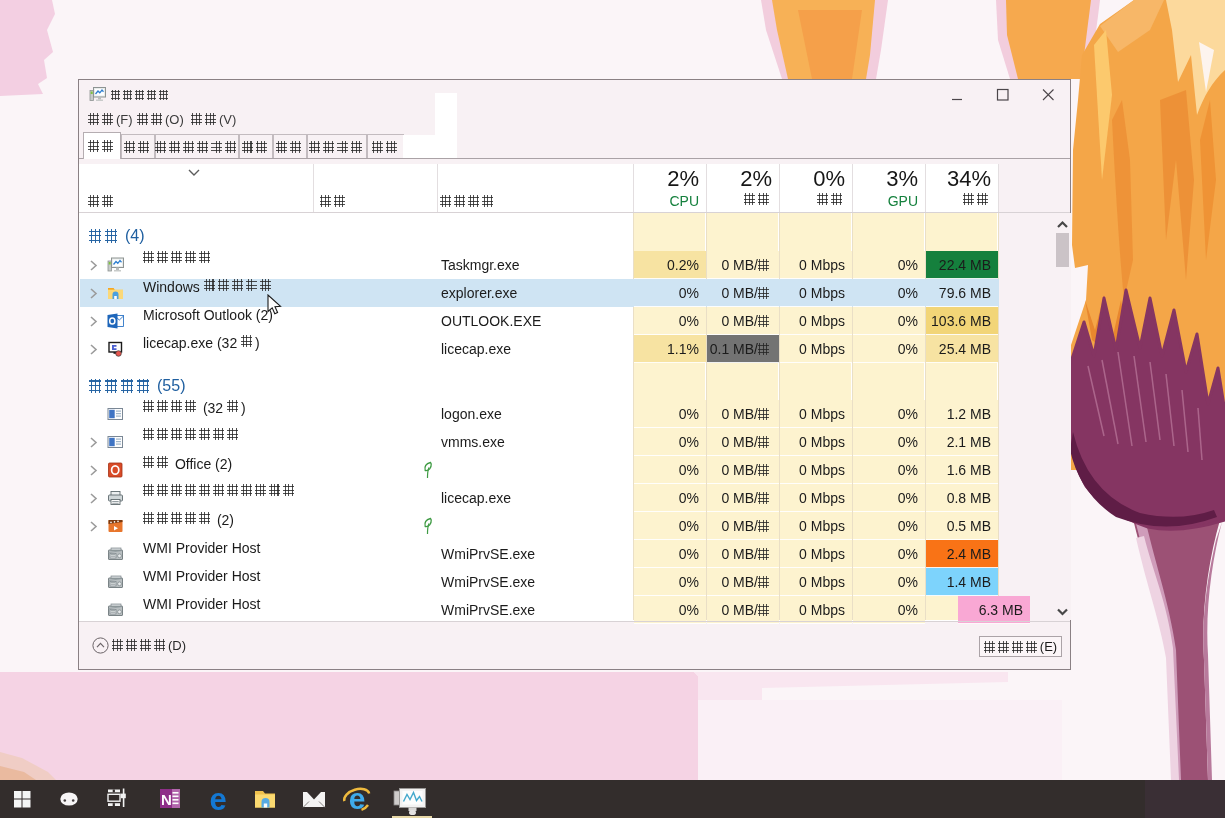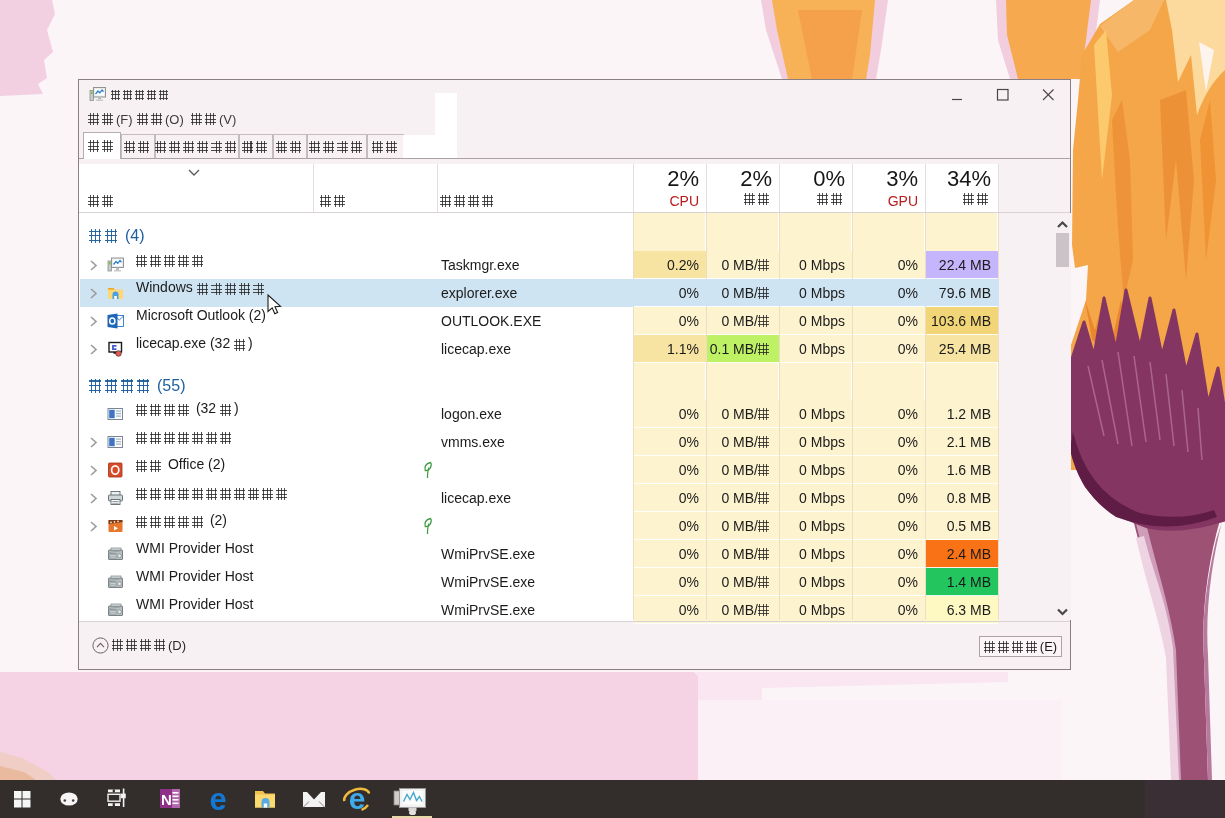--- a/index.html
+++ b/index.html
@@ -13,25 +13,25 @@
 .zs i{width:9px;height:10px;margin-right:3px;background:
  repeating-linear-gradient(90deg,transparent 0 1.2px,rgba(50,50,50,.85) 1.2px 2.2px,transparent 2.2px 2.9px),
  repeating-linear-gradient(0deg,transparent 0 1.3px,rgba(50,50,50,.85) 1.3px 2.3px,transparent 2.3px 3.3px)}
 .zb i{width:12px;height:14px;margin-right:4px;background:
  repeating-linear-gradient(90deg,transparent 0 1.6px,rgba(31,95,160,.95) 1.6px 2.7px,transparent 2.7px 4.2px),
  repeating-linear-gradient(0deg,transparent 0 1.8px,rgba(31,95,160,.95) 1.8px 2.9px,transparent 2.9px 4.8px)}
 .flex{display:flex;align-items:center}
 .tab{top:54px;height:24px;background:#f8f1f4;border:1px solid #c3bbbf;border-bottom:none;display:flex;align-items:center;justify-content:center}
 .tab.sel{top:52px;height:27px;background:#fff;border-color:#b5adb1;z-index:3}
 .row{left:1px;width:990px;height:28px;font-size:14px;color:#1b1b1b}
-.nm{left:56px;top:0;height:16px;display:flex;align-items:flex-end;white-space:nowrap}
+.nm{left:63px;top:0;height:16px;display:flex;align-items:flex-start;white-space:nowrap}
 .pn{left:361px;top:0;height:28px;display:flex;align-items:center}
 .cell{top:0;width:72px;height:28px;display:flex;align-items:center;justify-content:flex-end;padding-right:7px;border-bottom:1px solid rgba(255,255,255,.9)}
 .hnum{top:86px;width:66px;text-align:right;font-size:22px;color:#161616}
-.hlab{top:113px;width:66px;height:16px;font-size:14px;color:#b91c1c;display:flex;justify-content:flex-end}
+.hlab{top:113px;width:66px;height:16px;font-size:14px;color:#15803d;display:flex;justify-content:flex-end}
 .menu{top:30px;height:18px;font-size:13px;color:#3a3a3a;display:flex;align-items:center}
 .ghead{left:10px;height:18px;display:flex;align-items:center;color:#1f5fa0;font-size:16px;white-space:nowrap}
 </style></head><body>
 <svg class="a" style="left:0;top:0" width="1225" height="818" viewBox="0 0 1225 818">
 <rect width="1225" height="818" fill="#fbf5f8"></rect>
 <path d="M0 0 L52 0 L55 14 L47 30 L53 52 L44 60 L47 78 L38 84 L43 94 L0 96 Z" fill="#f3cfe2"></path>
 <path d="M761 0 H888 L881 50 L876 79 H782 L766 30 Z" fill="#f2cddd"></path>
 <path d="M772 0 H875 L870 55 L866 79 H788 L777 30 Z" fill="#f7b156"></path>
 <path d="M798 10 H862 L852 79 H812 Z" fill="#f5a04a"></path>
 <path d="M996 0 H1100 L1090 79 H1010 L998 40 Z" fill="#f2cddd"></path>
@@ -233,21 +233,21 @@
 <rect x="7" y="13" width="7" height="1.5" fill="#c8cbca"></rect>
       </svg>
       <div class="nm">
         <b class="z"><i></i><i></i><i></i><i></i><i></i></b>
       </div>
       <div class="pn">Taskmgr.exe</div>
       <div class="cell" style="left:554px;background:#f7e3a2">0.2%</div>
       <div class="cell" style="left:627px;background:#fdf3cf">0 MB/<b class="z"><i></i></b></div>
       <div class="cell" style="left:700px;background:#fdf3cf">0 Mbps</div>
       <div class="cell" style="left:773px;background:#fdf3cf">0%</div>
-      <div class="cell" style="left:846px;background:#c4b5fd">22.4 MB</div>
+      <div class="cell" style="left:846px;background:#15803d">22.4 MB</div>
     </div>
 <div class="row" style="top:199px">
       <div class="a" style="left:0;top:0;width:919px;height:28px;background:#cfe4f3"></div>
       <svg class="a" style="left:9px;top:9px" width="9" height="11" viewBox="0 0 9 11">
 <path d="M2 1 L7 5.5 L2 10" stroke="#9b9b9b" stroke-width="1.6" fill="none"></path>
       </svg>
       <svg class="a" style="left:27px;top:6px" width="17" height="16" viewBox="0 0 17 16">
 <path d="M1 3 h5.5 l1.2 1.8 H16 V14 H1 Z" fill="#ffca45"></path>
 <path d="M1 3 h5.5 l1.2 1.8 H1 Z" fill="#f5a623"></path>
 <rect x="1" y="4.8" width="15" height="9.2" fill="#fbd878"></rect>
@@ -286,21 +286,21 @@
       </svg>
       <svg class="a" style="left:27px;top:6px" width="17" height="16" viewBox="0 0 17 16">
 <rect x="2" y="1.5" width="12.5" height="9.5" fill="#fdfdfd" stroke="#1b1b1b" stroke-width="1.4"></rect>
 <path d="M5 4 h4.5 v1.8 h-2.6 v1.4 h2.6 v1.8 h-4.5" fill="#4a5fd0"></path>
 <rect x="6.5" y="11" width="3.5" height="1.8" fill="#1b1b1b"></rect>
 <circle cx="11.5" cy="12.5" r="2.8" fill="#e8564f" stroke="#3a3a3a" stroke-width="0.7"></circle>
       </svg>
       <div class="nm">licecap.exe (32&nbsp;<b class="z"><i></i></b>)</div>
       <div class="pn">licecap.exe</div>
       <div class="cell" style="left:554px;background:#f7e3a2">1.1%</div>
-      <div class="cell" style="left:627px;background:#bef264">0.1 MB/<b class="z"><i></i></b></div>
+      <div class="cell" style="left:627px;background:#737373">0.1 MB/<b class="z"><i></i></b></div>
       <div class="cell" style="left:700px;background:#fdf3cf">0 Mbps</div>
       <div class="cell" style="left:773px;background:#fdf3cf">0%</div>
       <div class="cell" style="left:846px;background:#f7e3a2">25.4 MB</div>
     </div>
 <div class="row" style="top:320px">
       <svg class="a" style="left:27px;top:6px" width="17" height="16" viewBox="0 0 17 16">
 <rect x="1" y="2.5" width="14.5" height="11" fill="#fdfdfd" stroke="#7a8795" stroke-width="1"></rect>
 <rect x="2.2" y="3.8" width="5.5" height="8.4" fill="#3f74c4"></rect>
 <rect x="9" y="4.5" width="5" height="1.2" fill="#9fb4c8"></rect>
 <rect x="9" y="7" width="5" height="1.2" fill="#9fb4c8"></rect>
@@ -427,39 +427,39 @@
 <rect x="3.6" y="9.8" width="4.8" height="0.8" fill="#868f93"></rect>
 <circle cx="12.5" cy="9.8" r="1.9" fill="#e7eaeb" stroke="#7b8589" stroke-width="0.7"></circle>
 <rect x="4" y="2" width="10" height="2.2" fill="#d3d8da" stroke="#7b8589" stroke-width="0.7"></rect>
       </svg>
       <div class="nm">WMI Provider Host</div>
       <div class="pn">WmiPrvSE.exe</div>
       <div class="cell" style="left:554px;background:#fdf3cf">0%</div>
       <div class="cell" style="left:627px;background:#fdf3cf">0 MB/<b class="z"><i></i></b></div>
       <div class="cell" style="left:700px;background:#fdf3cf">0 Mbps</div>
       <div class="cell" style="left:773px;background:#fdf3cf">0%</div>
-      <div class="cell" style="left:846px;background:#22c55e">1.4 MB</div>
+      <div class="cell" style="left:846px;background:#7dd3fc">1.4 MB</div>
     </div>
 <div class="row" style="top:516px">
       <svg class="a" style="left:27px;top:6px" width="17" height="16" viewBox="0 0 17 16">
 <rect x="1.5" y="4" width="14" height="9.5" rx="0.5" fill="#b9bfc1" stroke="#6e787c" stroke-width="0.9"></rect>
 <path d="M1.5 6.5 L15.5 4.5" stroke="#8f999d" stroke-width="0.8"></path>
 <rect x="3" y="7.5" width="6" height="4.5" fill="#e7eaeb" stroke="#7b8589" stroke-width="0.7"></rect>
 <rect x="3.6" y="8.3" width="4.8" height="0.8" fill="#868f93"></rect>
 <rect x="3.6" y="9.8" width="4.8" height="0.8" fill="#868f93"></rect>
 <circle cx="12.5" cy="9.8" r="1.9" fill="#e7eaeb" stroke="#7b8589" stroke-width="0.7"></circle>
 <rect x="4" y="2" width="10" height="2.2" fill="#d3d8da" stroke="#7b8589" stroke-width="0.7"></rect>
       </svg>
       <div class="nm">WMI Provider Host</div>
       <div class="pn">WmiPrvSE.exe</div>
       <div class="cell" style="left:554px;background:#fdf3cf">0%</div>
       <div class="cell" style="left:627px;background:#fdf3cf">0 MB/<b class="z"><i></i></b></div>
       <div class="cell" style="left:700px;background:#fdf3cf">0 Mbps</div>
       <div class="cell" style="left:773px;background:#fdf3cf">0%</div>
-      <div class="cell" style="left:846px;background:#fef9c3">6.3 MB</div>
+      <div class="cell" style="left:878px;background:#f9a8d4">6.3 MB</div>
     </div>
     <div class="a" style="left:975px;top:133px;width:17px;height:407px;background:#f8f1f4"></div>
 <svg class="a" style="left:975px;top:136px" width="17" height="17" viewBox="0 0 17 17">
       <path d="M4 11 L8.5 6.5 L13 11" stroke="#474747" stroke-width="2.2" fill="none"></path>
     </svg>
 <div class="a" style="left:977px;top:153px;width:13px;height:34px;background:#cbc3c7"></div>
 <svg class="a" style="left:975px;top:523px" width="17" height="17" viewBox="0 0 17 17">
       <path d="M4 6.5 L8.5 11 L13 6.5" stroke="#474747" stroke-width="2.2" fill="none"></path>
     </svg>
 

